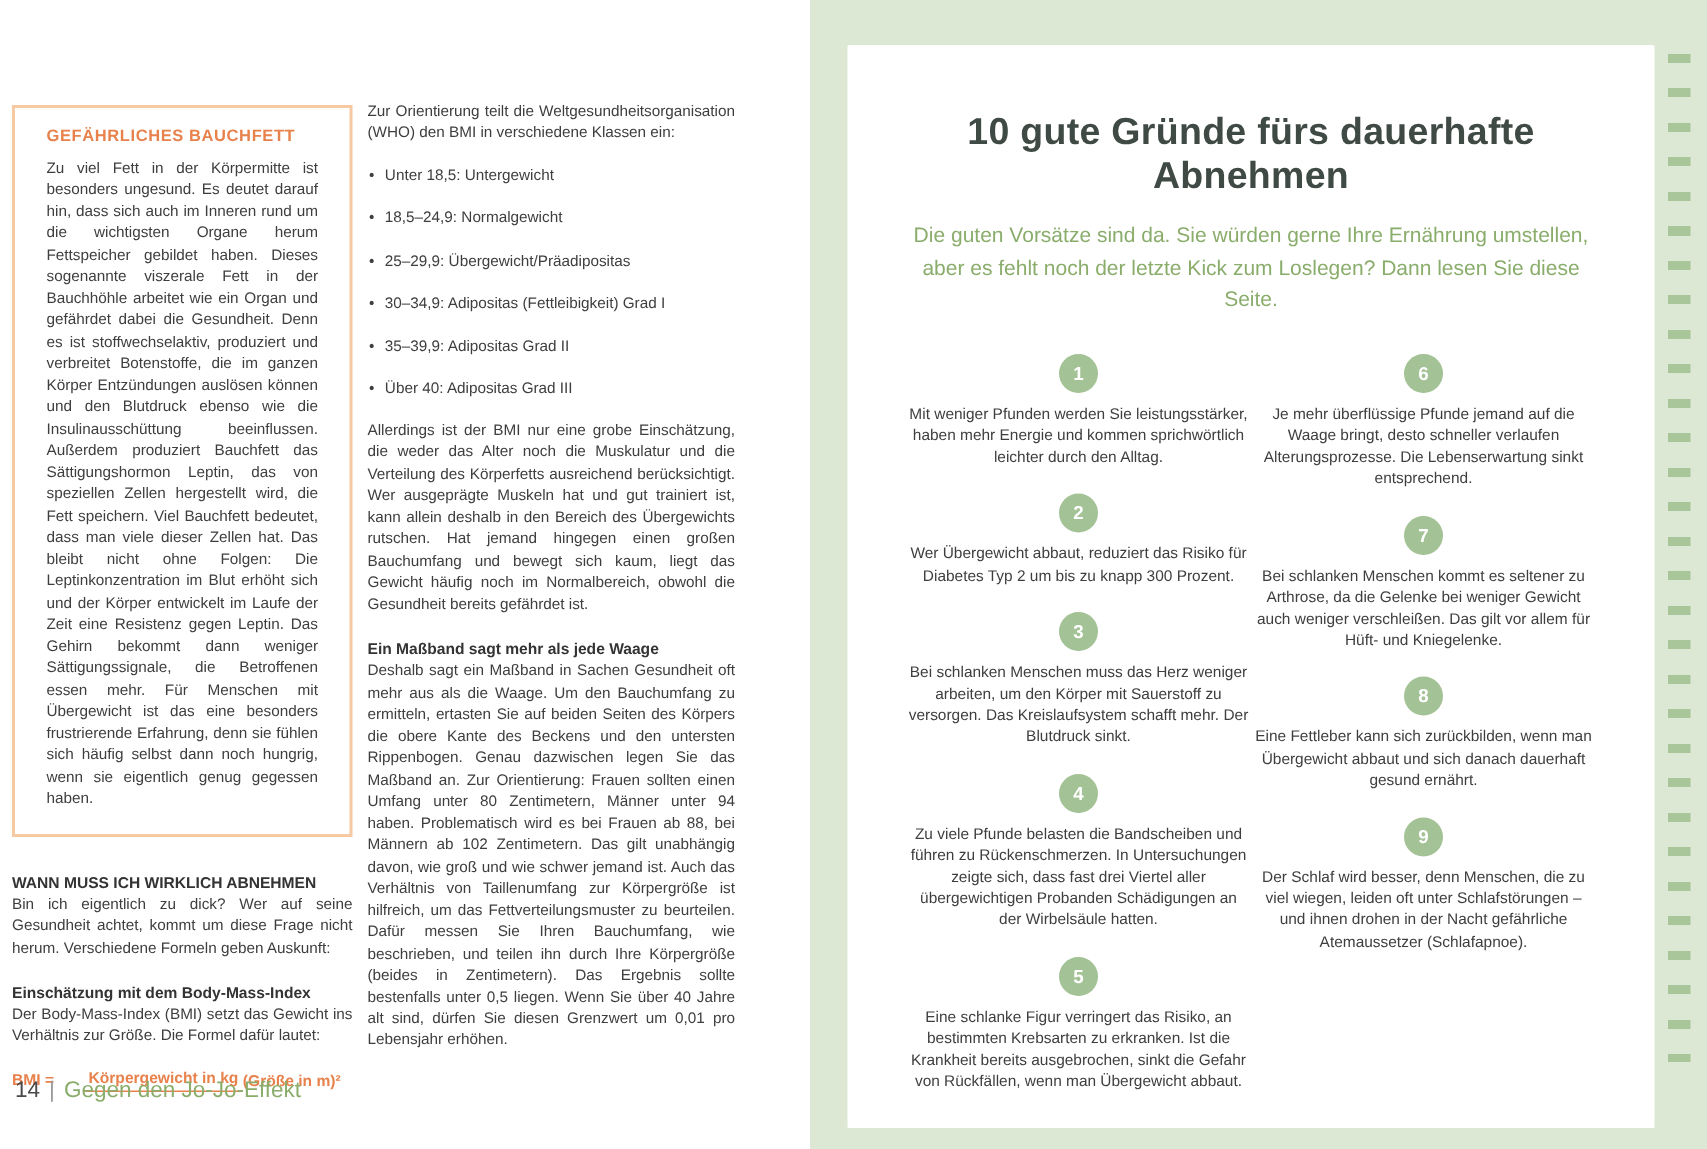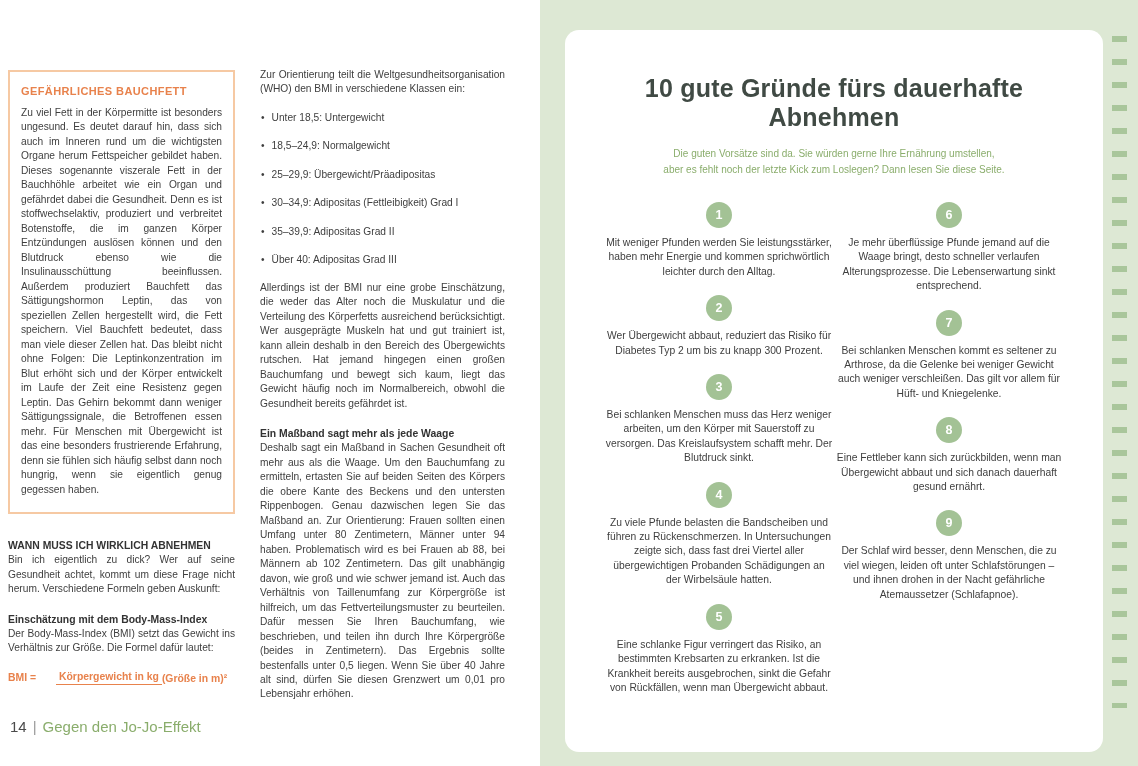--- a/index.html
+++ b/index.html
@@ -9,27 +9,27 @@
     background:#ffffff;
     color:var(--text_dark, #3e3e3e);
     position:relative;
     overflow:hidden;
   }
   .spread { position:absolute; inset:0; width:1138px; height:766px; }
 
   
   .left-page { position:absolute; left:0; top:0; width:540px; height:766px; background:#fff; }
   .col1 { position:absolute; left:8px; top:70px; width:227px; }
-  .col2 { position:absolute; left:260px; top:68px; width:245px; }
+  .col2 { position:absolute; left:245px; top:68px; width:245px; }
 
   .col1 p, .col2 p { font-size:10.2px; line-height:1.42; text-align:justify; }
 
   .info-box {
     border:2px solid var(--orange_border, #f6c9a3);
-    padding:13px 11px 15px;
+    padding:13px 21px 15px;
     margin-bottom:26px;
     background:#fff;
   }
   .info-box h3 {
     color:var(--orange, #e8824c);
     font-size:11px; font-weight:bold; letter-spacing:.4px;
     margin-bottom:9px;
   }
 
   .subhead {
@@ -52,31 +52,31 @@
   .bmi-list li::before { content:"•"; color:#3e3e3e; }
 
   .page-footer { position:absolute; left:10px; top:718px; font-size:15px; color:#4a4a4a; }
   .page-footer .sep { color:#9a9a9a; margin:0 6px; }
   .page-footer .chapter { color:var(--green_accent, #8aad6c); }
 
   
   .right-page { position:absolute; left:540px; top:0; width:598px; height:766px; background:var(--page_bg_green, #dde8d4); }
   .card {
     position:absolute; left:25px; top:30px; width:538px; height:722px;
-    background:#fff; border-radius:14px;
+    background:#fff; border-radius:1px;
     padding:44px 40px 0;
   }
   .card h1 {
     font-size:25px; font-weight:bold; color:var(--title_dark, #404a44);
     text-align:center; letter-spacing:.2px;
   }
   .intro {
     margin-top:14px; text-align:center;
     color:var(--green_accent, #8aad6c);
-    font-size:10px; line-height:1.55;
+    font-size:14px; line-height:1.55;
   }
   .reasons { margin-top:25px; display:flex; justify-content:space-between; }
   .reason-col { width:228px; display:flex; flex-direction:column; gap:16px; }
   .reason { display:flex; flex-direction:column; align-items:center; }
   .badge {
     width:26px; height:26px; border-radius:50%;
     background:var(--badge_green, #a3c295); color:#fff;
     font-weight:bold; font-size:12.5px;
     display:flex; align-items:center; justify-content:center;
     margin-bottom:8px; flex:0 0 auto;

